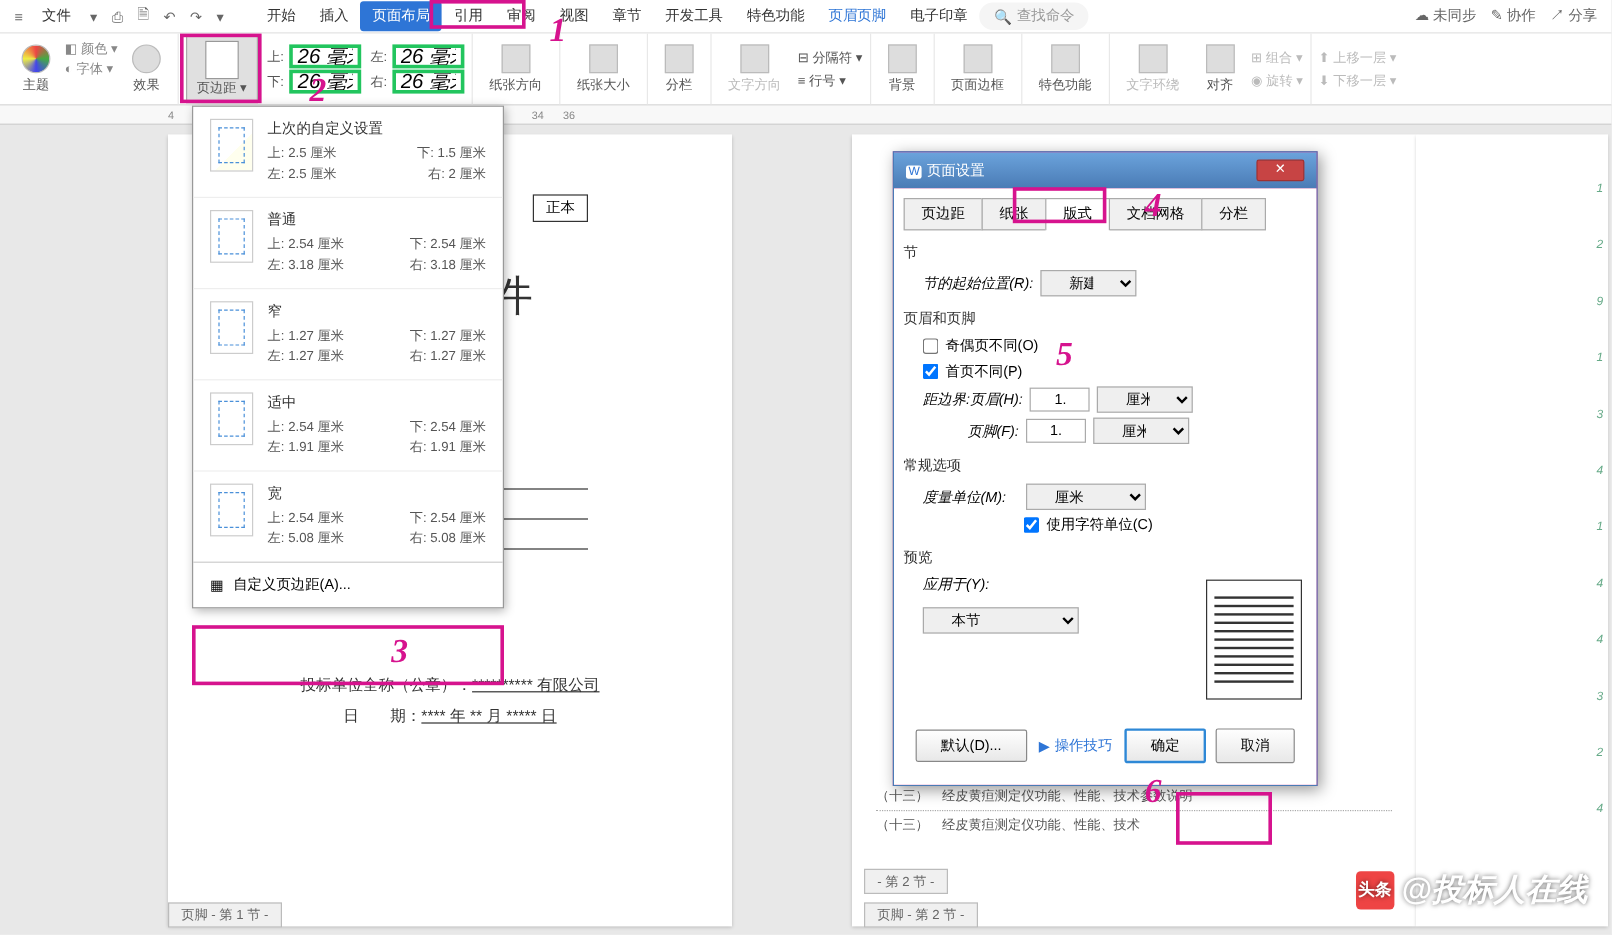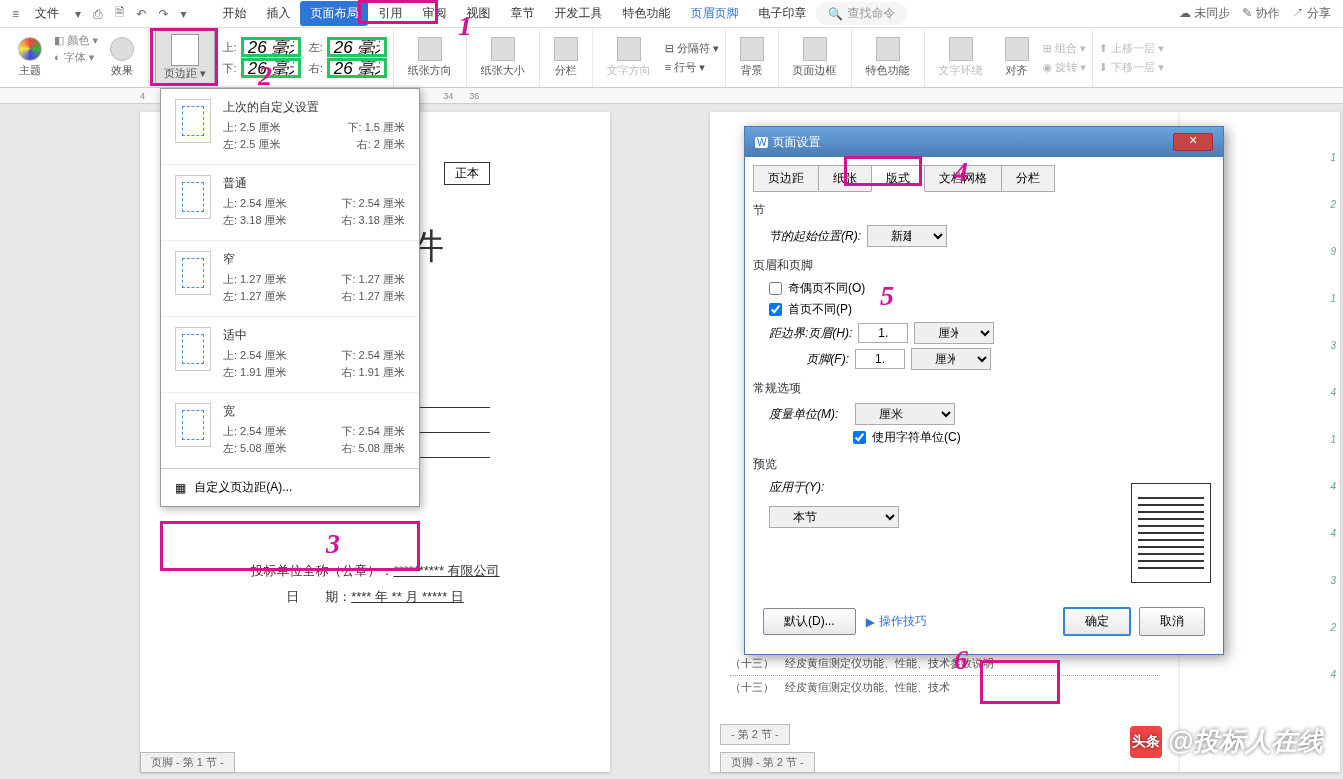--- a/index.html
+++ b/index.html
@@ -44,21 +44,21 @@
 .dropdown { position: absolute; left: 160px; top: 88px; width: 260px; background: #fff; border: 1px solid #999; box-shadow: 2px 2px 8px rgba(0,0,0,0.3); z-index: 40; }
 .dd-item { padding: 10px 14px; display: flex; gap: 12px; border-top: 1px solid #eee; cursor: pointer; }
 .dd-item:first-child { border-top: none; }
 .dd-icon { width: 36px; height: 44px; border: 1px solid #ccc; background: #fff; flex-shrink: 0; position: relative; }
 .dd-icon::after { content: ''; position: absolute; inset: 6px; border: 1px dashed #4a90d9; }
 .dd-text { flex: 1; font-size: 11px; color: #555; }
 .dd-title { font-weight: normal; color: #333; margin-bottom: 4px; font-size: 12px; }
 .dd-row { display: flex; justify-content: space-between; margin: 2px 0; }
 .dd-custom { padding: 10px 14px; border-top: 1px solid #ccc; font-size: 12px; cursor: pointer; display: flex; align-items: center; gap: 8px; }
 
-.dialog { position: absolute; left: 744px; top: 126px; width: 480px; background: #ec4899; border: 1px solid #4a7bb5; box-shadow: 3px 3px 12px rgba(0,0,0,0.4); z-index: 45; }
+.dialog { position: absolute; left: 744px; top: 126px; width: 354px; background: #ec4899; border: 1px solid #4a7bb5; box-shadow: 3px 3px 12px rgba(0,0,0,0.4); z-index: 45; }
 .dialog-title { background: linear-gradient(#6ba3dc, #4a7bb5); color: #fff; padding: 6px 10px; font-size: 12px; display: flex; align-items: center; justify-content: space-between; }
 .dialog-close { background: #c74444; border: 1px solid #a03030; color: #fff; width: 40px; height: 18px; font-size: 11px; text-align: center; border-radius: 2px; cursor: pointer; }
 .dialog-body { padding: 8px; background: #fff; }
 .tab-row { display: flex; gap: 0; margin-bottom: 10px; }
 .tab { padding: 4px 14px; border: 1px solid #aaa; background: #f0f0f0; font-size: 12px; cursor: pointer; margin-right: -1px; }
 .tab.active { background: #fff; border-bottom: 1px solid #fff; position: relative; z-index: 1; }
 .fieldset { border: none; margin-bottom: 10px; }
 .fieldset-title { font-size: 12px; color: #333; margin-bottom: 6px; }
 .field-row { display: flex; align-items: center; gap: 6px; margin: 4px 0 4px 16px; font-size: 12px; }
 .field-row label { min-width: 80px; font-style: italic; }

